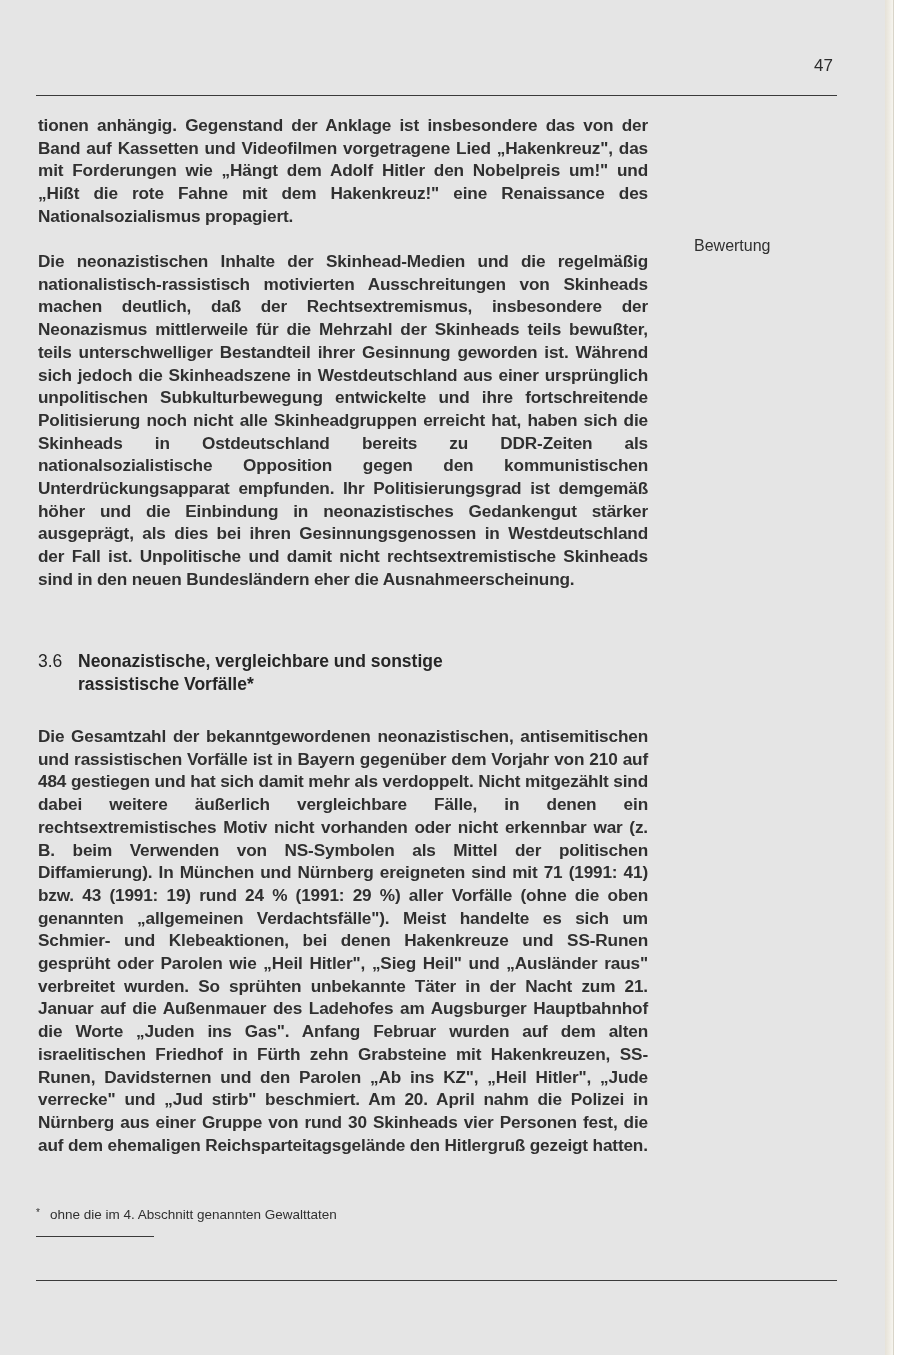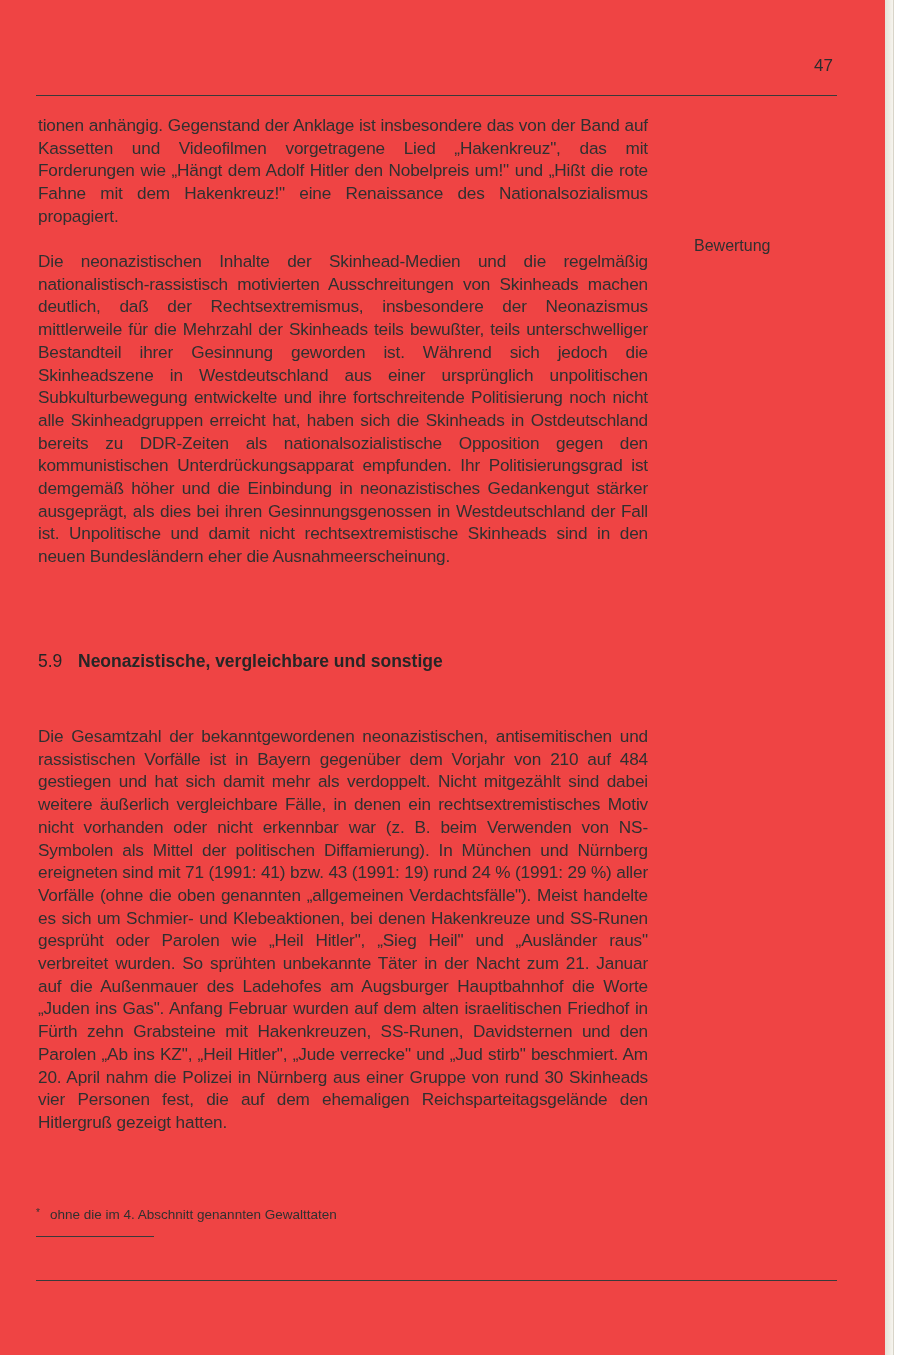--- a/index.html
+++ b/index.html
@@ -13,21 +13,21 @@
       position: relative;
       overflow: hidden;
       font-family: "Liberation Sans", sans-serif;
     }
     .page {
       position: absolute;
       left: 0;
       top: 0;
       width: 893px;
       height: 1355px;
-      background: #ef4444;
+      background: #e5e5e5;
       border-right: 1px solid #d8d4c8;
     }
     .page-edge {
       position: absolute;
       right: 0;
       top: 0;
       width: 8px;
       height: 1355px;
       background: linear-gradient(to right, #e6e2d8, #f6f4ee);
     }
@@ -52,20 +52,21 @@
       left: 38px;
       width: 610px;
       color: #303030;
       font-size: 17.2px;
       line-height: 22.7px;
       text-align: justify;
       letter-spacing: -0.15px;
     }
     .main-col p {
       margin: 0;
+      font-weight: bold;
     }
     .p1 { top: 114px; }
     .p2 { top: 250px; }
     .heading {
       position: absolute;
       left: 38px;
       top: 650px;
       width: 610px;
       font-size: 17.5px;
       line-height: 22.5px;
@@ -127,22 +128,23 @@
   </div>
 
   <div class="main-col p2">
     <p>Die neonazistischen Inhalte der Skinhead-Medien und die regelmäßig nationalistisch-rassistisch motivierten Ausschreitungen von Skinheads machen deutlich, daß der Rechtsextremismus, insbesondere der Neonazismus mittlerweile für die Mehrzahl der Skinheads teils bewußter, teils unterschwelliger Bestandteil ihrer Gesinnung geworden ist. Während sich jedoch die Skinheadszene in Westdeutschland aus einer ursprünglich unpolitischen Subkulturbewegung entwickelte und ihre fortschreitende Politisierung noch nicht alle Skinheadgruppen erreicht hat, haben sich die Skinheads in Ostdeutschland bereits zu DDR-Zeiten als nationalsozialistische Opposition gegen den kommunistischen Unterdrückungsapparat empfunden. Ihr Politisierungsgrad ist demgemäß höher und die Einbindung in neonazistisches Gedankengut stärker ausgeprägt, als dies bei ihren Gesinnungsgenossen in Westdeutschland der Fall ist. Unpolitische und damit nicht rechtsextremistische Skinheads sind in den neuen Bundesländern eher die Ausnahmeerscheinung.</p>
   </div>
 
   <div class="margin-note">Bewertung</div>
 
   <div class="heading">
     <div>
-      <span class="num">5.9</span><span class="title">Neonazistische, vergleichbare und sonstige</span>
+      <span class="num">3.6</span><span class="title">Neonazistische, vergleichbare und sonstige</span>
     </div>
+    <div class="line2">rassistische Vorfälle*</div>
   </div>
 
   <div class="main-col p3">
     <p>Die Gesamtzahl der bekanntgewordenen neonazistischen, antisemitischen und rassistischen Vorfälle ist in Bayern gegenüber dem Vorjahr von 210 auf 484 gestiegen und hat sich damit mehr als verdoppelt. Nicht mitgezählt sind dabei weitere äußerlich vergleichbare Fälle, in denen ein rechtsextremistisches Motiv nicht vorhanden oder nicht erkennbar war (z. B. beim Verwenden von NS-Symbolen als Mittel der politischen Diffamierung). In München und Nürnberg ereigneten sind mit 71 (1991: 41) bzw. 43 (1991: 19) rund 24 % (1991: 29 %) aller Vorfälle (ohne die oben genannten „allgemeinen Verdachtsfälle"). Meist handelte es sich um Schmier- und Klebeaktionen, bei denen Hakenkreuze und SS-Runen gesprüht oder Parolen wie „Heil Hitler", „Sieg Heil" und „Ausländer raus" verbreitet wurden. So sprühten unbekannte Täter in der Nacht zum 21. Januar auf die Außenmauer des Ladehofes am Augsburger Hauptbahnhof die Worte „Juden ins Gas". Anfang Februar wurden auf dem alten israelitischen Friedhof in Fürth zehn Grabsteine mit Hakenkreuzen, SS-Runen, Davidsternen und den Parolen „Ab ins KZ", „Heil Hitler", „Jude verrecke" und „Jud stirb" beschmiert. Am 20. April nahm die Polizei in Nürnberg aus einer Gruppe von rund 30 Skinheads vier Personen fest, die auf dem ehemaligen Reichsparteitagsgelände den Hitlergruß gezeigt hatten.</p>
   </div>
 
   <div class="footnote-rule"></div>
   <div class="footnote">
     <span class="mark">*</span><span>ohne die im 4. Abschnitt genannten Gewalttaten</span>
   </div>

